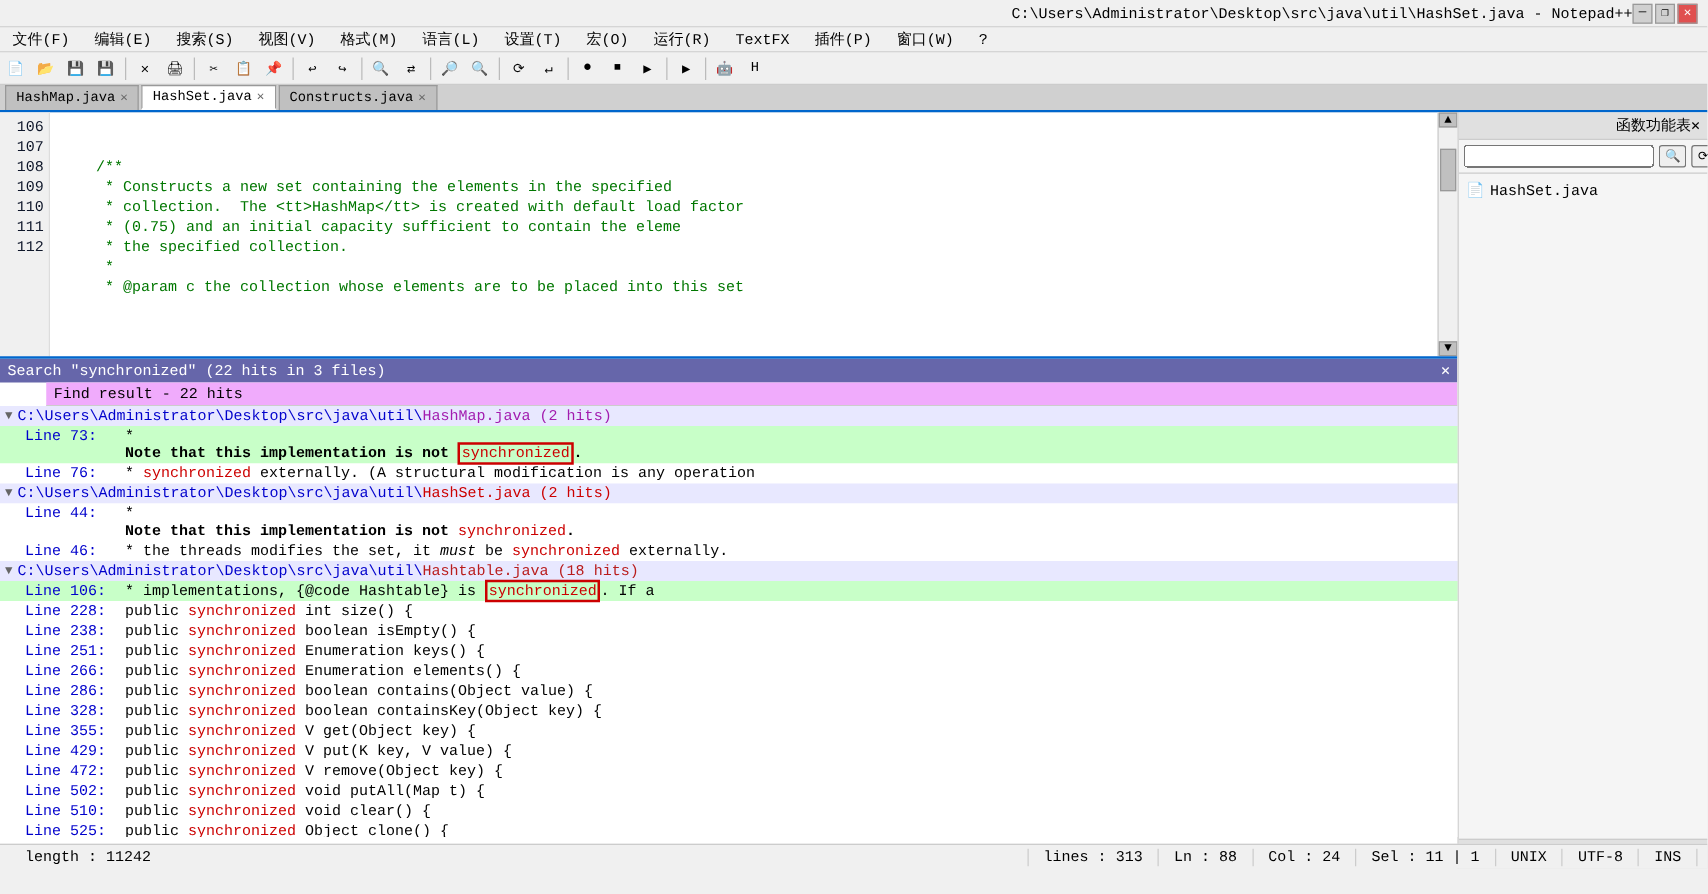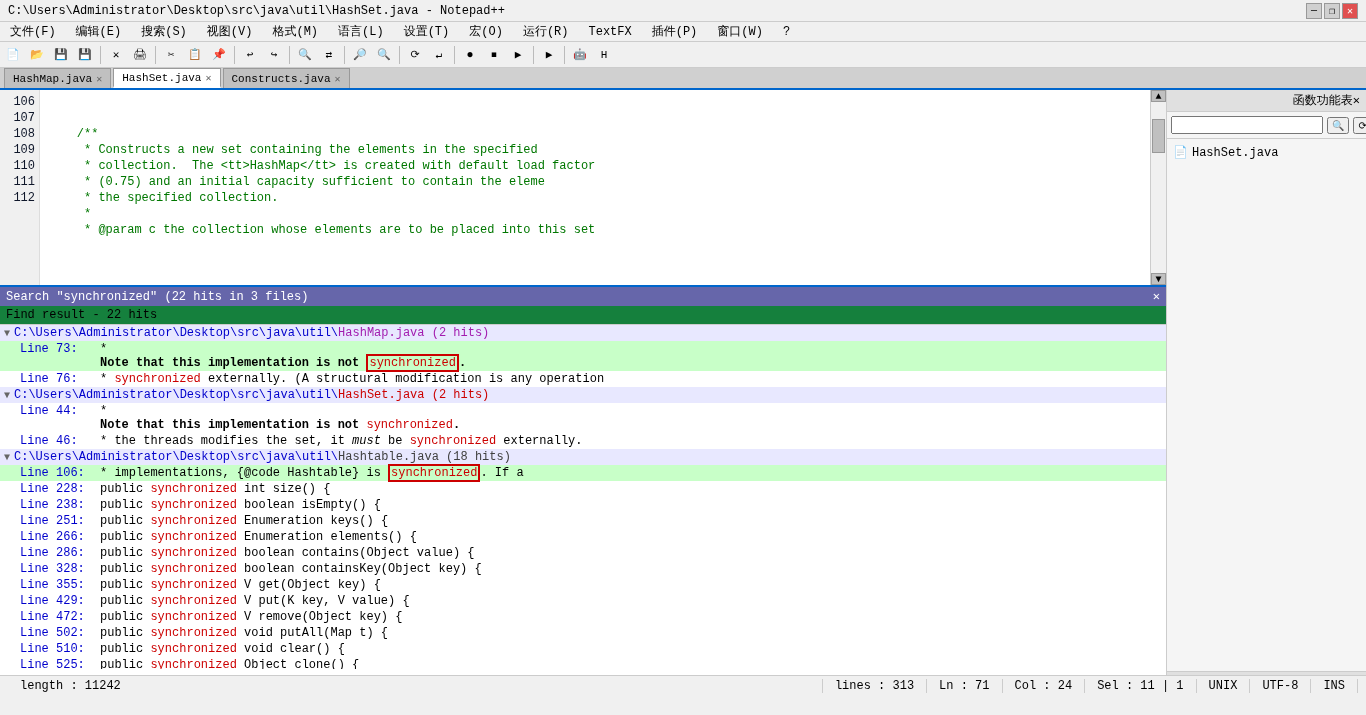--- a/index.html
+++ b/index.html
@@ -157,24 +157,25 @@
       overflow: hidden;
     }
     #find-header {
       background: #6666aa;
       color: #fff;
       padding: 2px 6px;
       font-size: 12px;
       display: flex; justify-content: space-between; align-items: center;
     }
     #find-status {
-      background: #15803d;
+      background: #f0abfc;
       padding: 2px 6px;
       font-size: 12px;
       border-bottom: 1px solid #ccc;
+      margin-left: 37px;
     }
     #find-content {
       overflow-y: auto;
       height: calc(100% - 44px);
       font-size: 12px;
       font-family: 'Courier New', monospace;
     }
     .find-file-row {
       display: flex; align-items: center;
       padding: 1px 4px;
@@ -204,21 +205,21 @@
       background: #fff;
       display: flex;
     }
 
     .expand-icon { color: #666; font-size: 10px; cursor: pointer; }
   </style>
 </head>
 <body>
 
 <div id="titlebar">
-  <span style="font-size:12px; flex:1; text-align:left;">C:\Users\Administrator\Desktop\src\java\util\HashSet.java - Notepad++</span>
+  <span style="font-size:12px; flex:1; text-align:right;">C:\Users\Administrator\Desktop\src\java\util\HashSet.java - Notepad++</span>
   <div style="display:flex; gap:2px;">
     <div class="win-btn">—</div>
     <div class="win-btn">❐</div>
     <div class="win-btn" style="background:#e05050; color:#fff;">✕</div>
   </div>
 </div>
 
 <div id="menubar">
 <span>文件(F)</span>
     <span>编辑(E)</span>
@@ -339,21 +340,21 @@
         <div class="find-line-row">
           <span class="find-line-num">Line 44:</span>
           <span class="find-line-content">   * <p><strong>Note that this implementation is not <span class="find-keyword">synchronized</span>.</strong></p></span>
         </div>
         <div class="find-line-row">
           <span class="find-line-num">Line 46:</span>
           <span class="find-line-content">   * the threads modifies the set, it <i>must</i> be <span class="find-keyword">synchronized</span> externally.</span>
         </div>
         <div class="find-file-row">
           <span class="expand-icon">▼</span>
-          <span><span style="color:#0000cc">C:\Users\Administrator\Desktop\src\java\util\</span><span style="color:#404040">Hashtable.java (18 hits)</span></span>
+          <span><span style="color:#0000cc">C:\Users\Administrator\Desktop\src\java\util\</span><span style="color:#b91c1c">Hashtable.java (18 hits)</span></span>
         </div>
         <div class="find-line-row highlighted">
           <span class="find-line-num">Line 106:</span>
           <span class="find-line-content">   * implementations, {@code Hashtable} is <span class="keyword-box find-keyword">synchronized</span>.  If a</span>
         </div>
         <div class="find-line-row">
           <span class="find-line-num">Line 228:</span>
           <span class="find-line-content">        public <span class="find-keyword">synchronized</span> int size() {</span>
         </div>
         <div class="find-line-row">
@@ -420,20 +421,20 @@
       </div>
     </div>
     <div id="func-bottom" style="position:absolute; bottom:0; left:0; right:0; padding:4px; border-top:1px solid #ccc; display:flex; align-items:center; gap:4px; font-size:11px; background:#e0e0e0; cursor:pointer;">
       <span>☰函数功能表</span>
     </div>
   </div>
 
   <div id="statusbar">
     <span class="status-seg">length : 11242</span>
     <span class="status-seg">lines : 313</span>
-    <span class="status-seg">Ln : 71</span>
+    <span class="status-seg">Ln : 88</span>
     <span class="status-seg">Col : 24</span>
     <span class="status-seg">Sel : 11 | 1</span>
     <span class="status-seg">UNIX</span>
     <span class="status-seg">UTF-8</span>
     <span class="status-seg">INS</span>
   </div>
 </div>
 
 </body></html>

